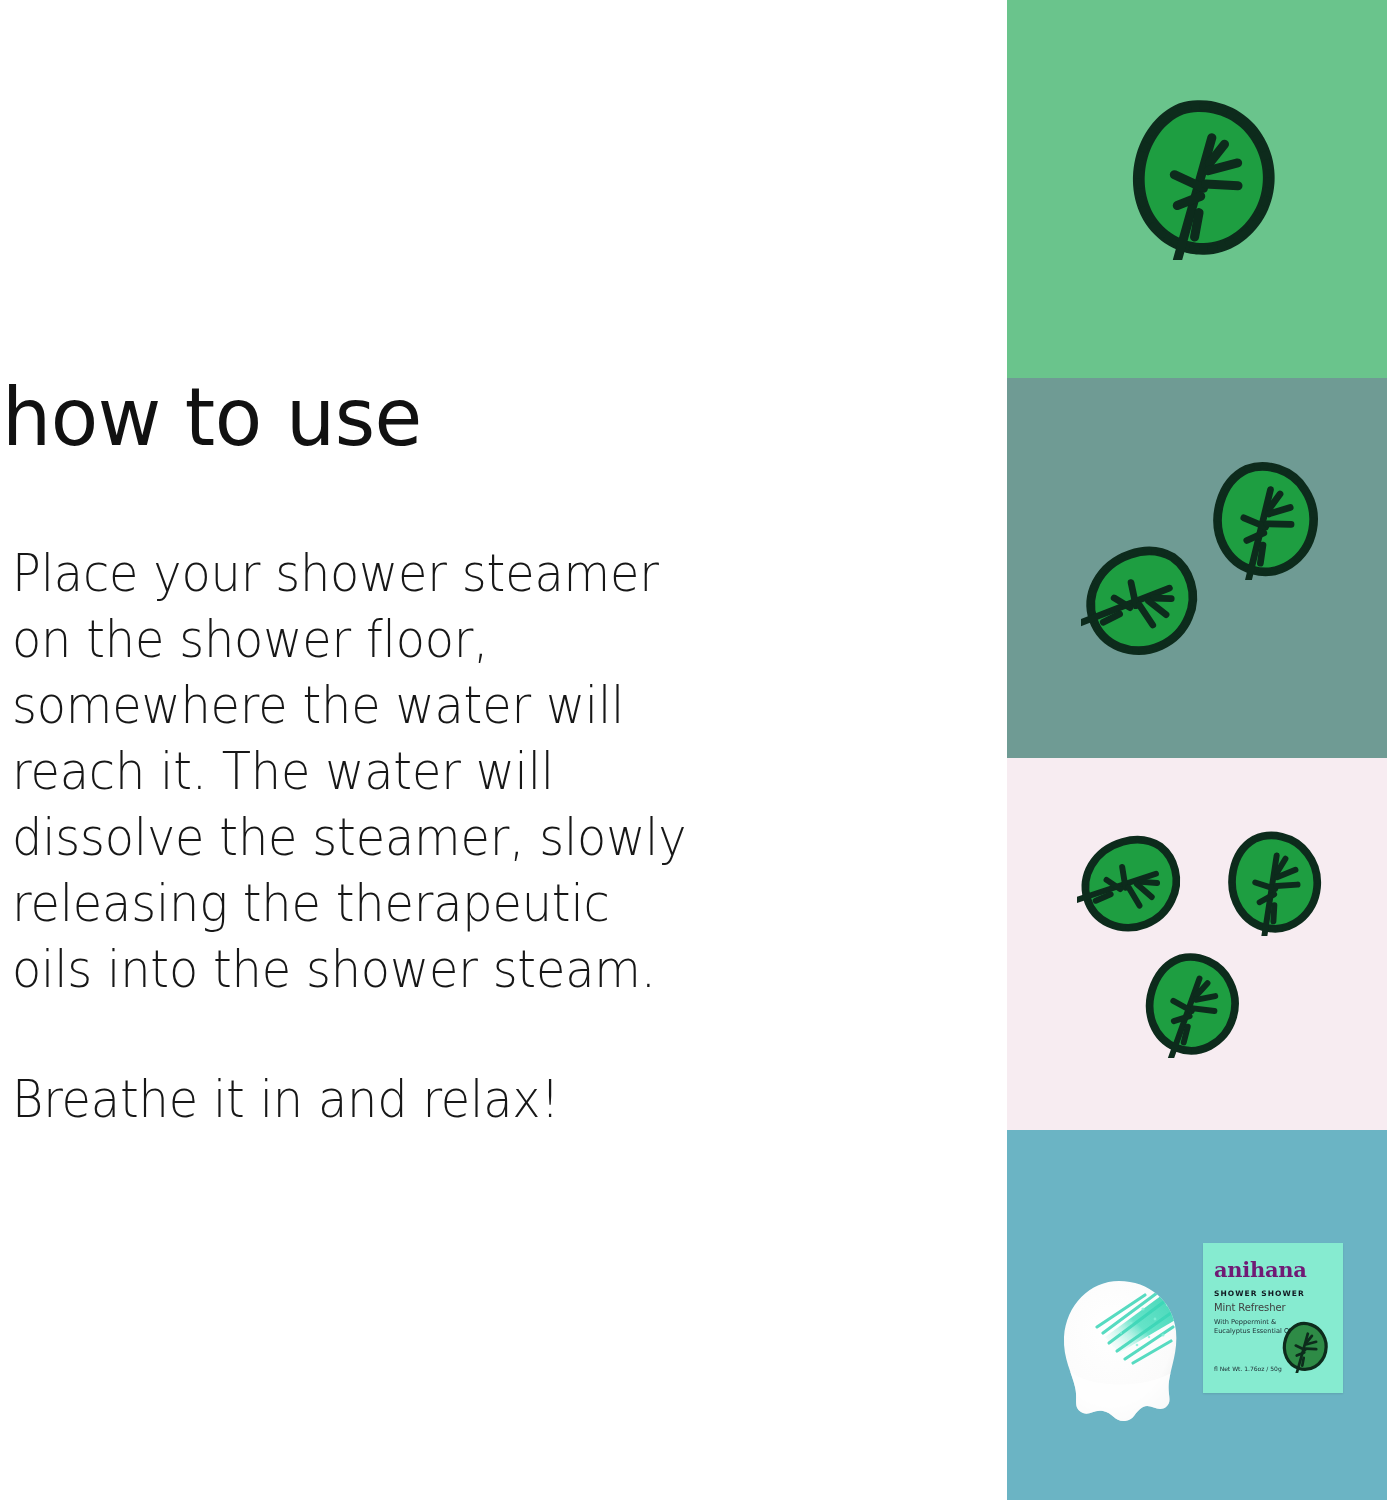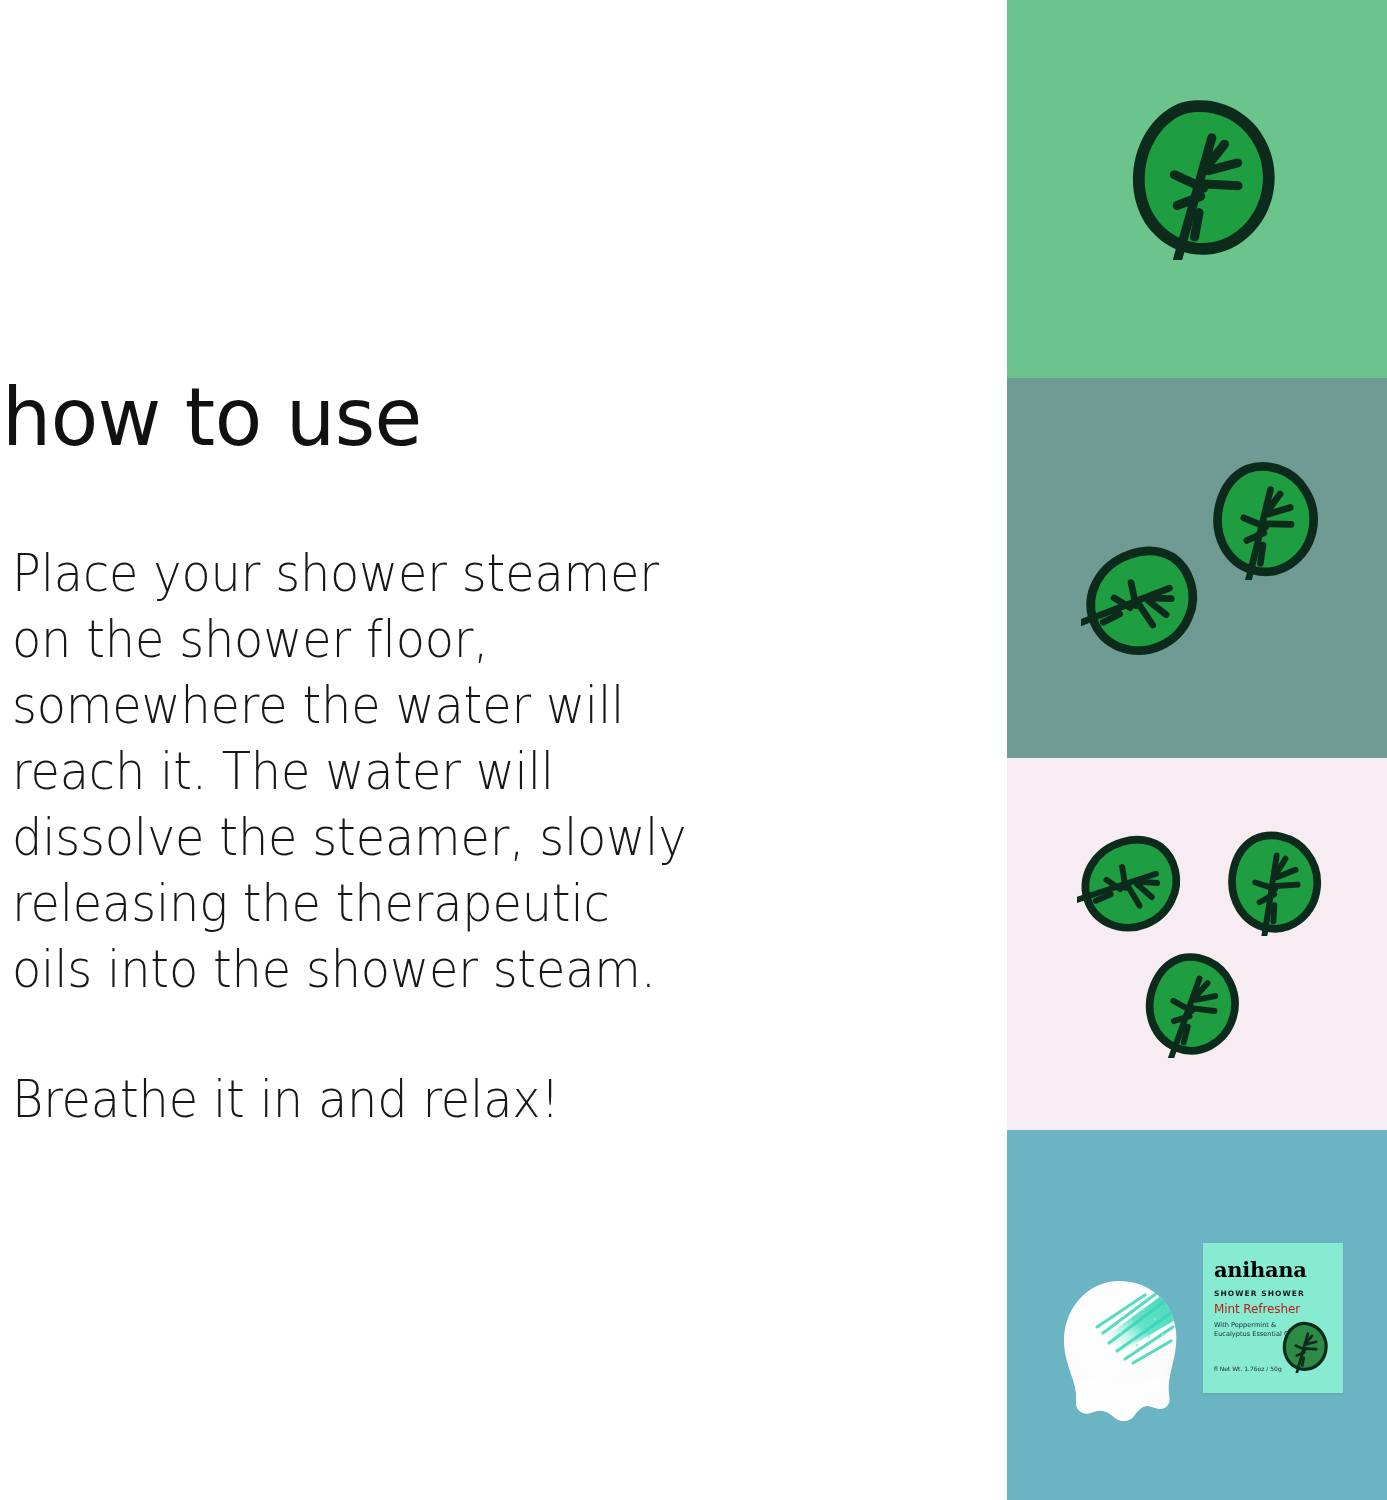--- a/index.html
+++ b/index.html
@@ -116,37 +116,37 @@
     left: 11px;
     right: 9px;
     top: 16px;
     bottom: 8px;
   }
   .brand {
     font-family: "DejaVu Serif", "Liberation Serif", serif;
     font-weight: 700;
     font-size: 21px;
     line-height: 22px;
-    color: #000000;
+    color: #701a75;
     letter-spacing: -0.3px;
   }
   .box-kicker {
     margin-top: 8px;
     font-family: "DejaVu Sans", "Liberation Sans", sans-serif;
     font-weight: 700;
     font-size: 7.5px;
     letter-spacing: 1.05px;
     color: #101820;
   }
   .box-variant {
     margin-top: 4px;
     font-family: "DejaVu Sans", "Liberation Sans", sans-serif;
     font-weight: 400;
-    font-size: 12px;
-    color: #b91c1c;
+    font-size: 10px;
+    color: #404040;
     letter-spacing: -0.1px;
   }
   .box-desc {
     margin-top: 5px;
     font-family: "DejaVu Sans", "Liberation Sans", sans-serif;
     font-weight: 400;
     font-size: 6.6px;
     line-height: 9px;
     color: #1c2b31;
     width: 84px;

